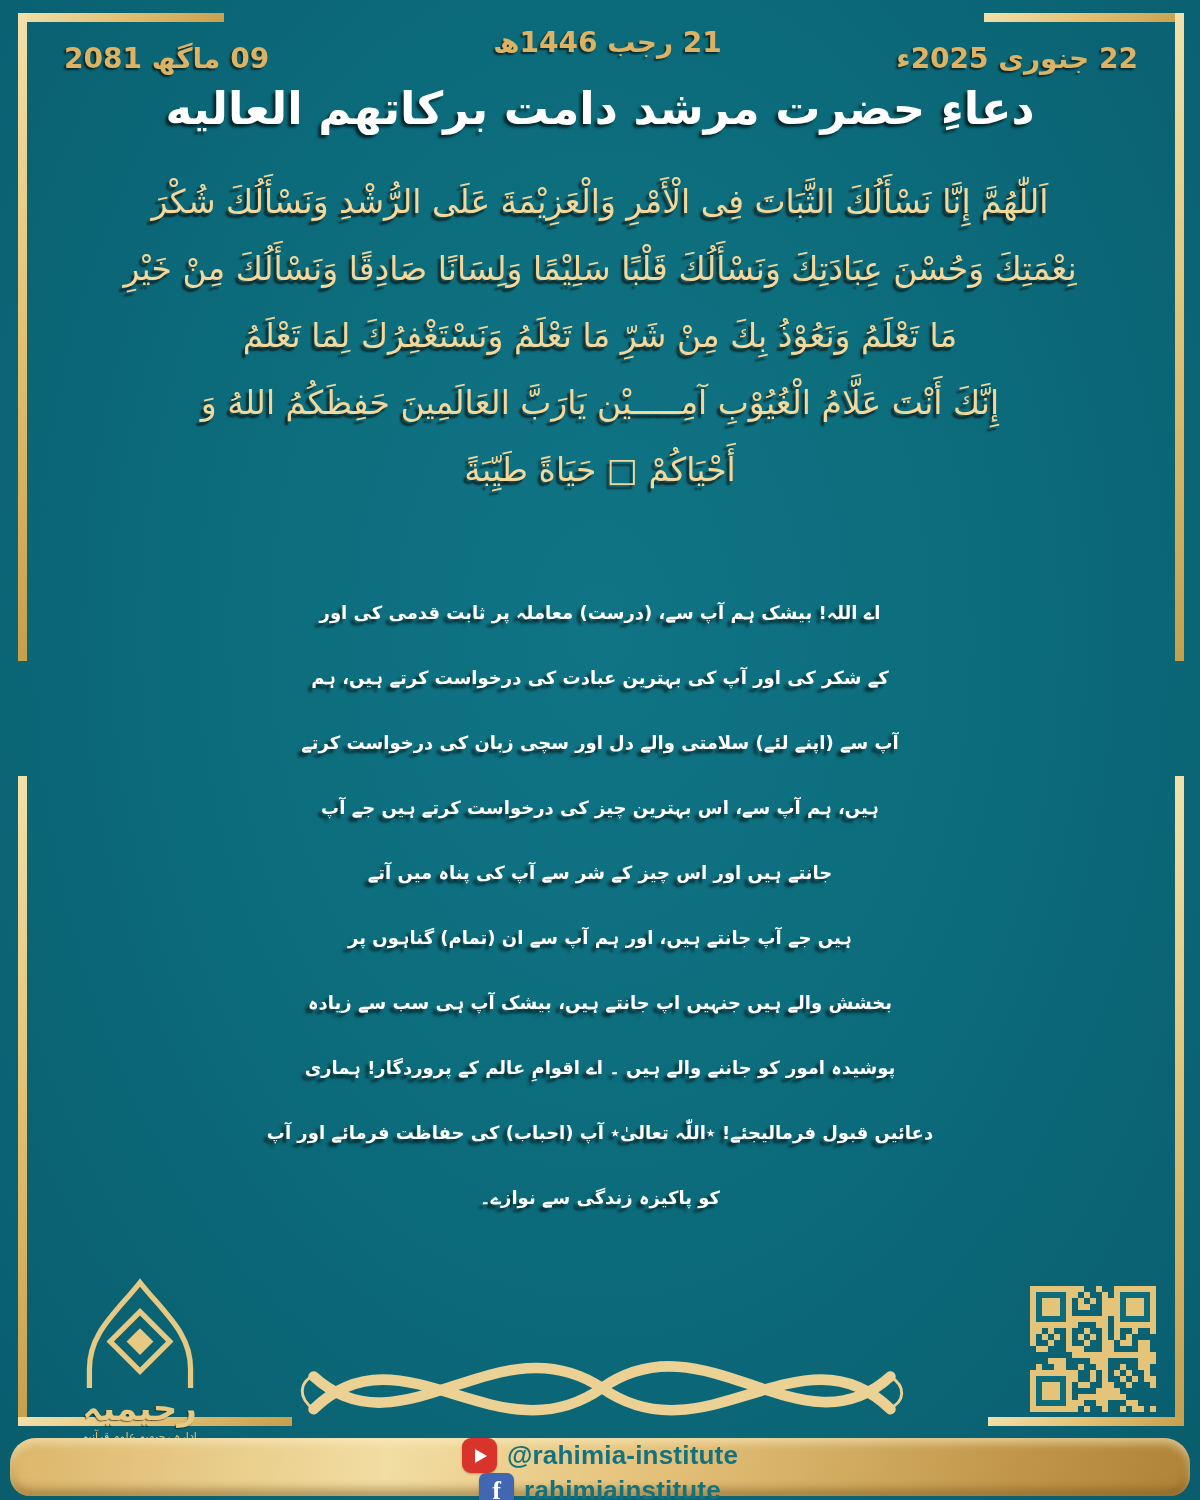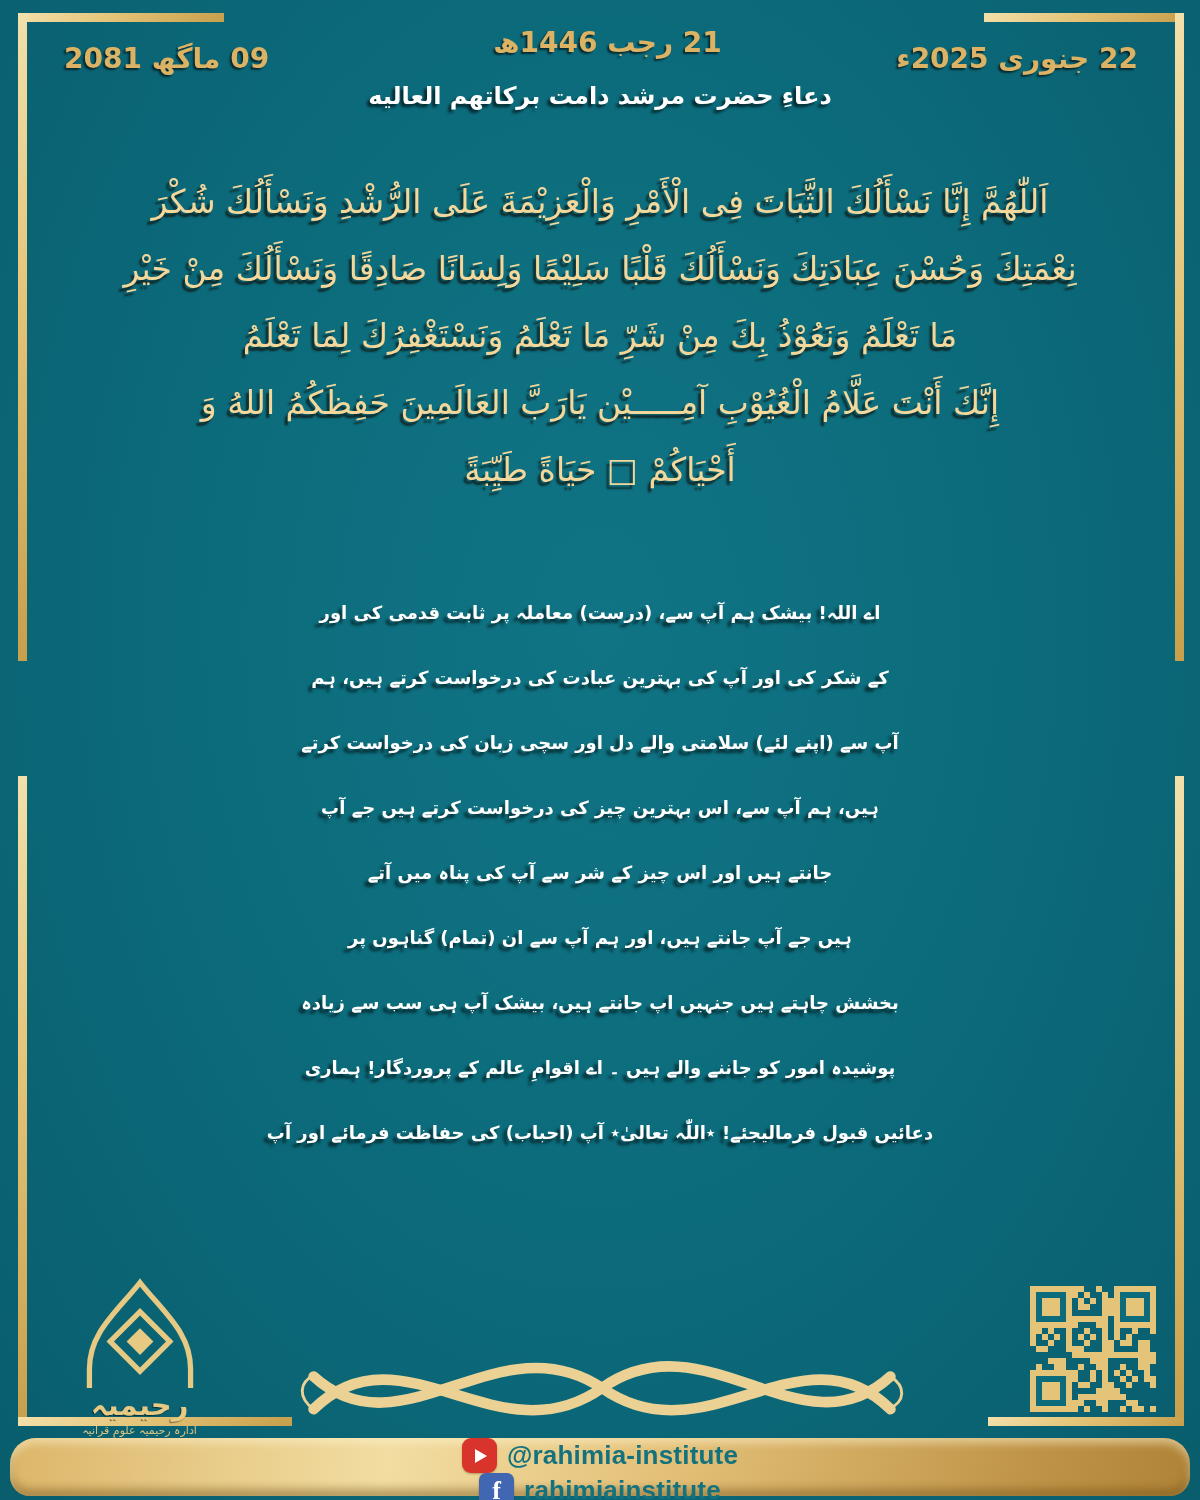--- a/index.html
+++ b/index.html
@@ -8,34 +8,34 @@
     background:radial-gradient(ellipse at 50% 42%, #107484 0%, #0c6c7c 45%, #095d6d 100%);
     font-family:"DejaVu Sans", sans-serif;
   }
   
   .gline{position:absolute;background:linear-gradient(135deg,#f3e0ab 0%,#e4c478 45%,#c79f4c 100%);}
   .h{height:9px;} .v{width:9px;}
   
   .date{position:absolute;color:#dcb364;font-size:28px;font-weight:bold;direction:rtl;
         text-shadow:-2px 2px 2px rgba(0,0,0,.6);white-space:nowrap;}
   .title{position:absolute;top:82px;left:0;right:0;text-align:center;color:#ffffff;
-         font-size:24px;font-weight:bold;direction:rtl;text-shadow:-3px 3px 3px rgba(0,0,0,.65);}
+         font-size:45px;font-weight:bold;direction:rtl;text-shadow:-3px 3px 3px rgba(0,0,0,.65);}
   
   .arabic{position:absolute;top:168px;left:50px;right:50px;text-align:center;direction:rtl;
           color:#f3d79b;font-weight:normal;font-size:33px;
           text-shadow:-3px 4px 2px rgba(15,8,0,.65);}
   .arabic .aline{height:67px;line-height:67px;white-space:nowrap;}
   
   .urdu{position:absolute;top:580px;left:85px;right:85px;text-align:center;direction:rtl;
         color:#ffffff;font-weight:bold;font-size:18px;
         text-shadow:-4px 4px 3px rgba(0,0,0,.6);}
   .urdu .uline{height:65px;line-height:65px;white-space:nowrap;}
   
   .logo{position:absolute;left:42px;top:1272px;width:195px;text-align:center;color:#e6c982;}
-  .logo-name{font-size:29px;font-weight:bold;direction:rtl;margin-top:-6px;
+  .logo-name{font-size:34px;font-weight:bold;direction:rtl;margin-top:-6px;
              text-shadow:-1px 1px 1px rgba(0,0,0,.5);}
   .logo-tag{font-size:11px;direction:rtl;margin-top:2px;opacity:.95;}
   
   .flourish{position:absolute;left:288px;top:1338px;}
   
   .qr{position:absolute;left:1030px;top:1286px;width:126px;height:126px;}
   
   .socialbar{
     position:absolute;left:10px;right:10px;top:1438px;height:58px;
     background:linear-gradient(100deg,#dcb66a 0%,#f2dda2 32%,#e4c179 55%,#c1964a 85%,#b08438 100%);
@@ -83,23 +83,24 @@
     <div class="aline">أَحْيَاكُمْ □ حَيَاةً طَيِّبَةً</div>
   </div>
 
   <div class="urdu">
     <div class="uline">اے اللہ! بیشک ہم آپ سے، (درست) معاملہ پر ثابت قدمی کی اور</div>
     <div class="uline">کے شکر کی اور آپ کی بہترین عبادت کی درخواست کرتے ہیں، ہم</div>
     <div class="uline">آپ سے (اپنے لئے) سلامتی والے دل اور سچی زبان کی درخواست کرتے</div>
     <div class="uline">ہیں، ہم آپ سے، اس بہترین چیز کی درخواست کرتے ہیں جے آپ</div>
     <div class="uline">جانتے ہیں اور اس چیز کے شر سے آپ کی پناہ میں آتے</div>
     <div class="uline">ہیں جے آپ جانتے ہیں، اور ہم آپ سے ان (تمام) گناہوں پر</div>
-    <div class="uline">بخشش چاہتے ہیں جنہیں اپ جانتے ہیں، بیشک آپ ہی سب سے زیادہ</div>
+    <div class="uline">بخشش والے ہیں جنہیں اپ جانتے ہیں، بیشک آپ ہی سب سے زیادہ</div>
     <div class="uline">پوشیدہ امور کو جاننے والے ہیں ۔ اے اقوامِ عالم کے پروردگار! ہماری</div>
     <div class="uline">دعائیں قبول فرمالیجئے! ٭اللّٰہ تعالیٰ٭ آپ (احباب) کی حفاظت فرمائے اور آپ</div>
+    <div class="uline">کو پاکیزہ زندگی سے نوازے۔</div>
   </div>
 
   <div class="logo">
     <svg width="150" height="118" viewBox="0 0 140 112">
       <path d="M22,110 L22,92 C22,58 46,40 70,10 C94,40 118,58 118,92 L118,110" fill="none" stroke="#e6c982" stroke-width="5"></path>
       <g transform="rotate(45 70 66)">
         <rect x="50" y="46" width="40" height="40" fill="none" stroke="#e6c982" stroke-width="5"></rect>
         <rect x="61" y="57" width="18" height="18" fill="#e6c982"></rect>
       </g>
     </svg>

